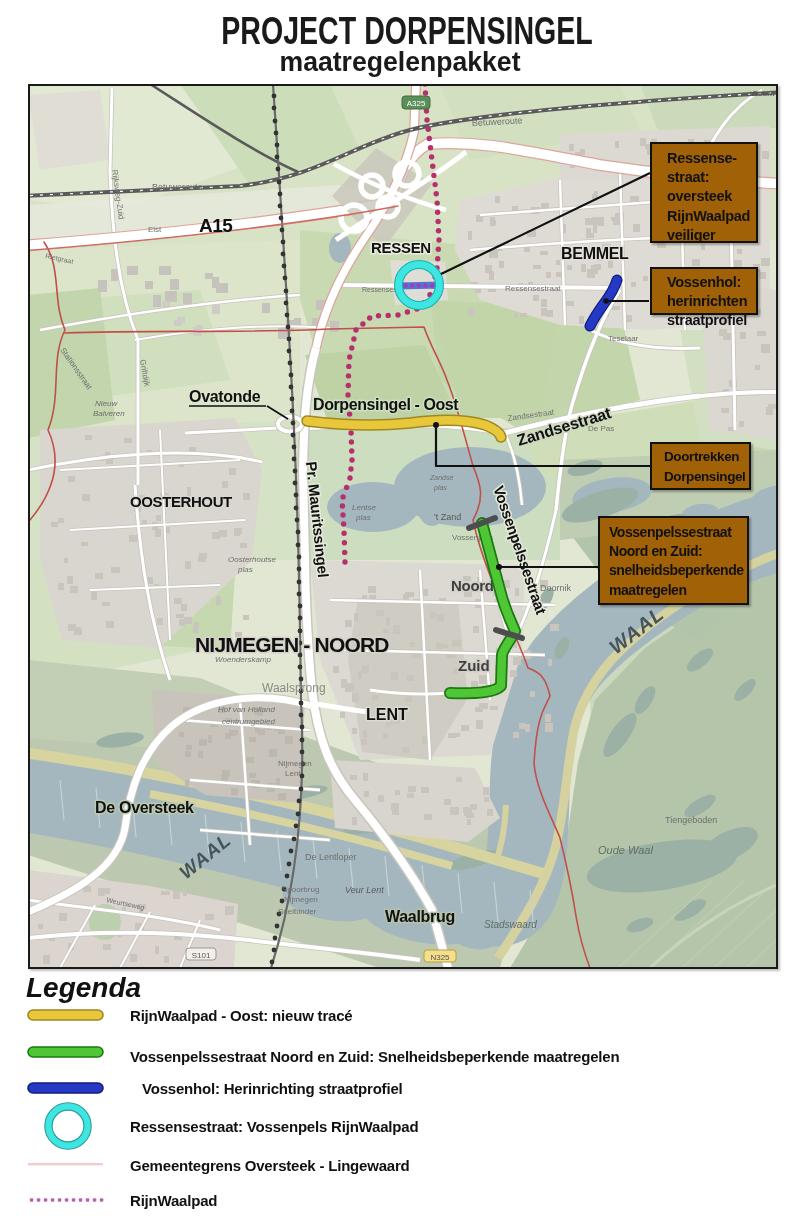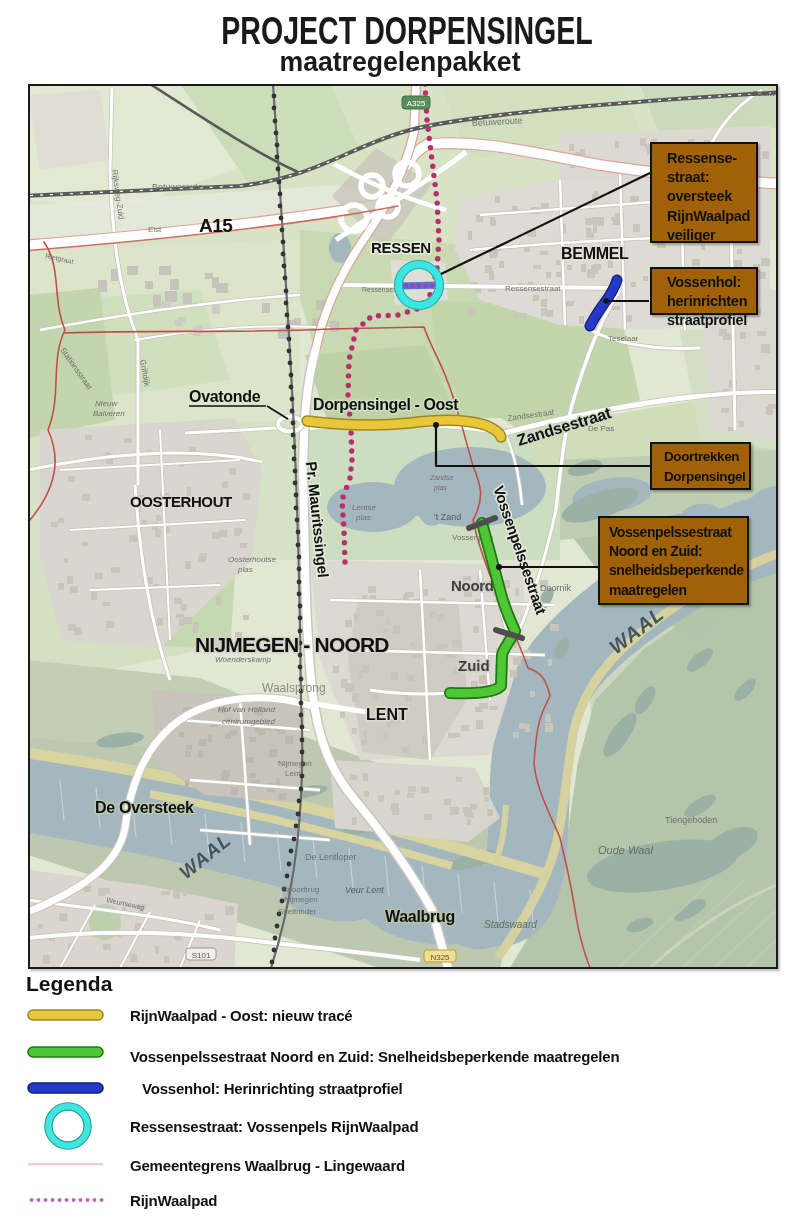--- a/index.html
+++ b/index.html
@@ -877,18 +877,18 @@
 <rect x="71.8" y="1198.2" width="3.5" height="3.5" rx="1" fill="#b763b0"></rect>
 <rect x="78.8" y="1198.2" width="3.5" height="3.5" rx="1" fill="#b763b0"></rect>
 <rect x="85.8" y="1198.2" width="3.5" height="3.5" rx="1" fill="#b763b0"></rect>
 <rect x="92.8" y="1198.2" width="3.5" height="3.5" rx="1" fill="#b763b0"></rect>
 <rect x="99.8" y="1198.2" width="3.5" height="3.5" rx="1" fill="#b763b0"></rect>
 </svg>
 <div class="box" style="left:650px;top:142px;width:108px;height:101px;font-size:14.5px;line-height:19.2px;letter-spacing:-0.3px;padding:5px 2px 0 15px;">Ressense-<br>straat:<br>oversteek<br>RijnWaalpad<br>veiliger</div>
 <div class="box" style="left:650px;top:267px;width:108px;height:48px;font-size:14.5px;line-height:19.2px;letter-spacing:-0.3px;padding:4px 2px 0 15px;">Vossenhol:<br>herinrichten<br>straatprofiel</div>
 <div class="box" style="left:650px;top:442px;width:101px;height:48px;font-size:13.5px;line-height:20px;letter-spacing:-0.4px;padding:3px 2px 0 12px;">Doortrekken<br>Dorpensingel</div>
 <div class="box" style="left:598px;top:516px;width:151px;height:89px;font-size:14px;line-height:19.2px;letter-spacing:-0.45px;padding:5px 2px 0 9px;">Vossenpelssestraat<br>Noord en Zuid:<br>snelheidsbeperkende<br>maatregelen</div>
-<div class="leg" style="left:26px;top:972px;font-size:21px;letter-spacing:0;">Legenda</div>
+<div class="leg" style="left:26px;top:972px;font-size:28px;letter-spacing:0;font-style:italic;">Legenda</div>
 <div class="leg" style="left:130px;top:1007px;">RijnWaalpad - Oost: nieuw tracé</div>
 <div class="leg" style="left:130px;top:1048px;text-align:center;">Vossenpelssestraat Noord en Zuid: Snelheidsbeperkende maatregelen</div>
 <div class="leg" style="left:142px;top:1080px;">Vossenhol: Herinrichting straatprofiel</div>
 <div class="leg" style="left:130px;top:1118px;">Ressensestraat: Vossenpels RijnWaalpad</div>
-<div class="leg" style="left:130px;top:1157px;">Gemeentegrens Waalbrug - Lingewaard</div>
+<div class="leg" style="left:130px;top:1157px;">Gemeentegrens Oversteek - Lingewaard</div>
 <div class="leg" style="left:130px;top:1192px;">RijnWaalpad</div>
 </body></html>

